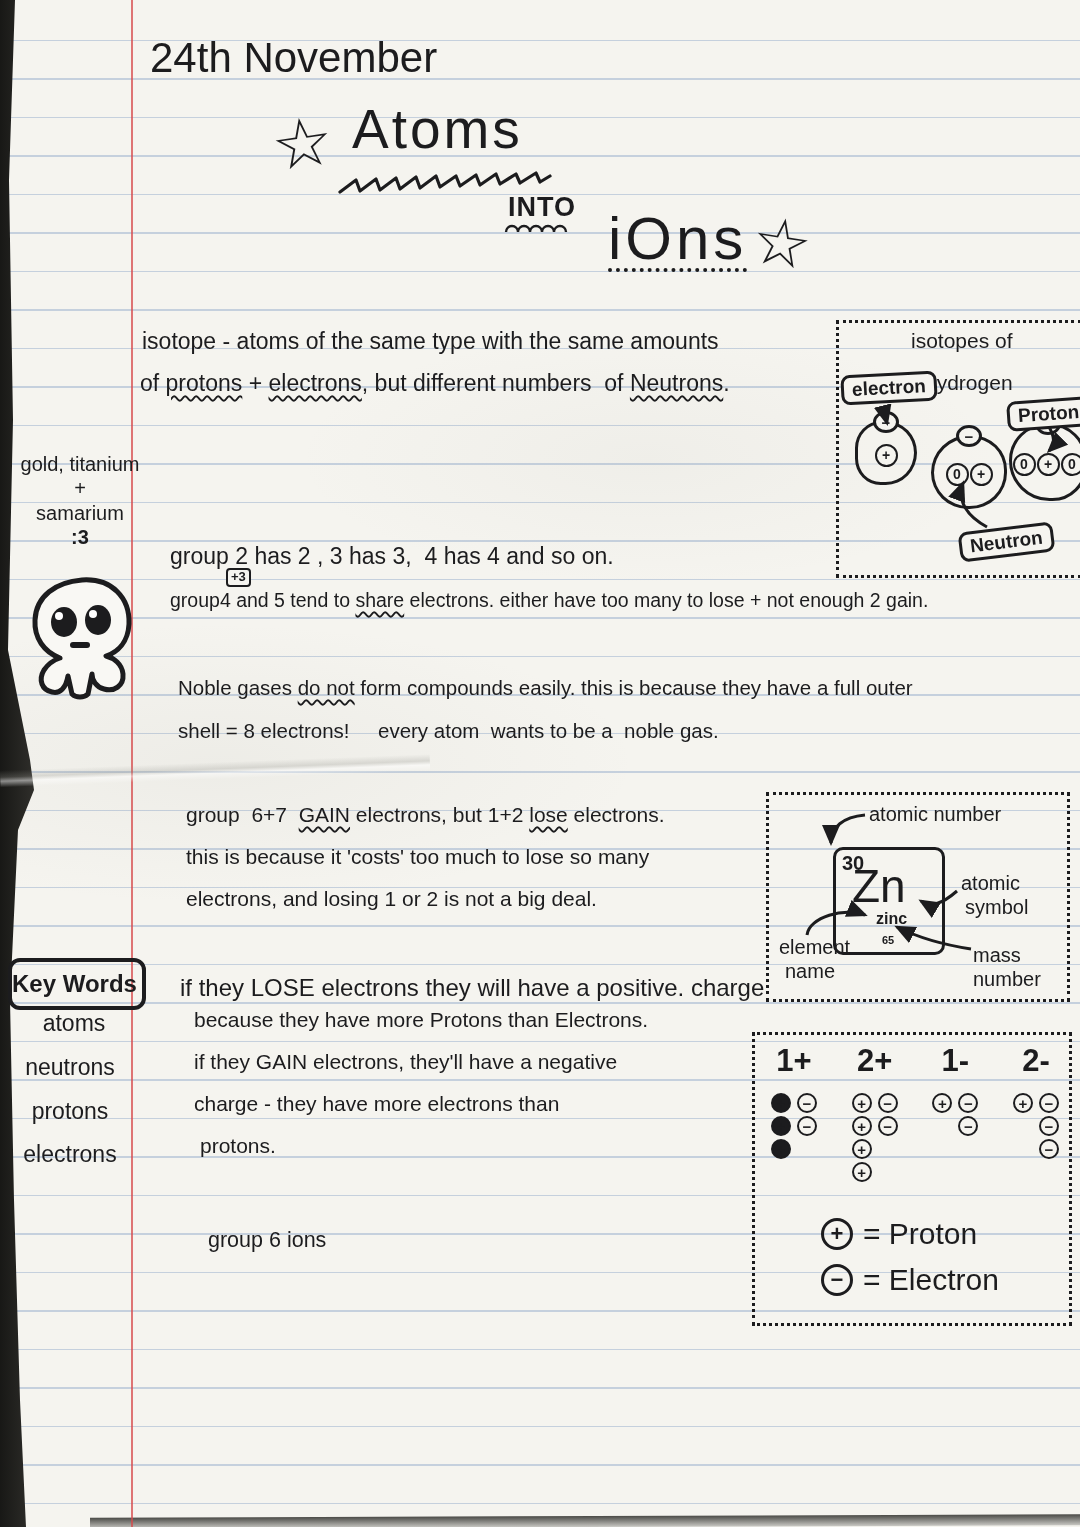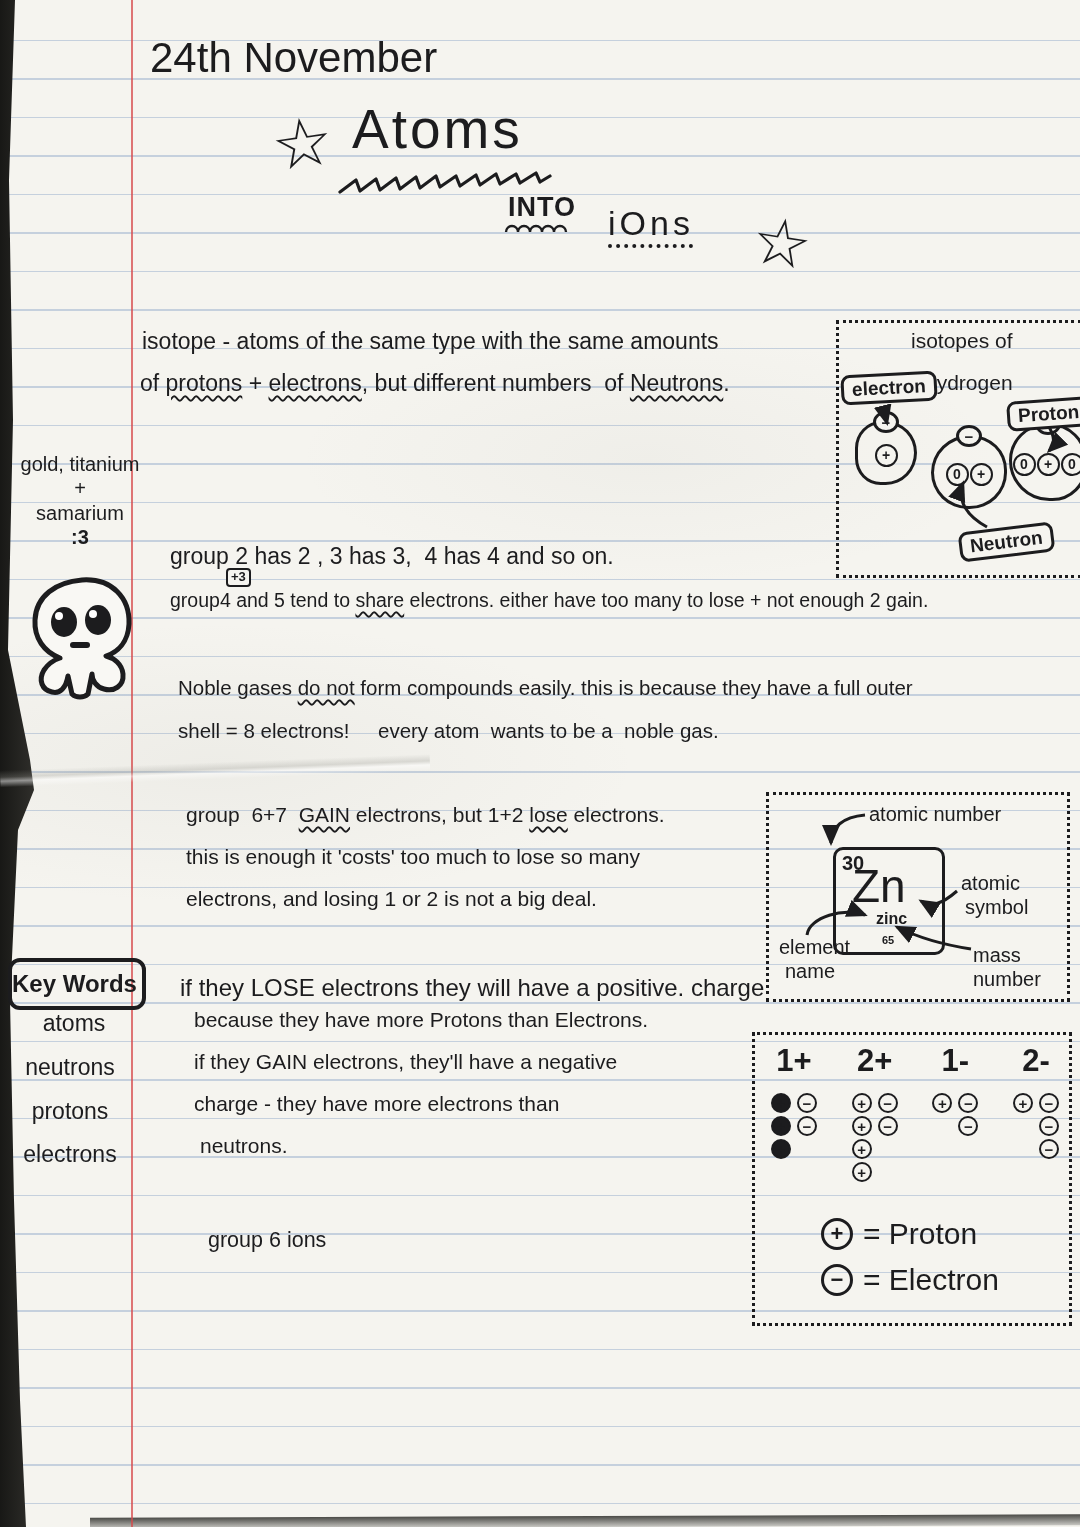--- a/index.html
+++ b/index.html
@@ -63,21 +63,21 @@
   <div class="hw" style="left:150px;top:34px;font-size:42px;">24th November</div>
   <div class="hw star" style="left:272px;top:104px;font-size:68px;transform:rotate(-8deg);">☆</div>
   <div class="hw" style="left:352px;top:98px;font-size:55px;letter-spacing:3px;">Atoms</div>
   <svg style="left:338px;top:172px;" width="215" height="26">
     <polyline points="2,20 18,8 22,19 38,7 42,18 58,6 62,17 78,5 82,16 98,4 102,15 118,4 122,14 138,3 142,13 158,2 162,12 178,2 182,11 198,1 202,10 212,4" fill="none" stroke="#1c1c1e" stroke-width="3.2" stroke-linecap="round" stroke-linejoin="round"></polyline>
   </svg>
   <div class="hw" style="left:508px;top:192px;font-size:27px;font-weight:bold;letter-spacing:1px;">INTO</div>
   <svg style="left:504px;top:222px;" width="70" height="16">
     <path d="M2,10 a6,6 0 1 1 12,0 a6,6 0 1 1 12,0 a6,6 0 1 1 12,0 a6,6 0 1 1 12,0 a6,6 0 1 1 12,0" fill="none" stroke="#1c1c1e" stroke-width="2.4"></path>
   </svg>
-  <div class="hw" style="left:608px;top:204px;font-size:34px;letter-spacing:4px;text-decoration:underline dotted 4px;text-underline-offset:9px;">iOns</div>
+  <div class="hw" style="left:608px;top:204px;font-size:60px;letter-spacing:4px;text-decoration:underline dotted 4px;text-underline-offset:9px;">iOns</div>
   <div class="hw star" style="left:752px;top:206px;font-size:66px;transform:rotate(9deg);">☆</div>
 
   <div class="hw" style="left:140px;top:370px;font-size:23px;"><span>of </span><span class="wavy">protons</span><span> + </span><span class="wavy">electrons</span><span>, but different numbers  of </span><span class="wavy">Neutrons</span><span>.</span></div>
   <div class="hw" style="left:142px;top:328px;font-size:23px;">isotope - atoms of the same type with the same amounts</div>
 
   <div class="hw" style="left:4px;top:452px;width:152px;text-align:center;font-size:20px;line-height:1.22;white-space:pre-line;"><span>gold, titanium</span><br><span>+</span><br><span>samarium</span><br><span style="font-weight:bold">:3</span></div>
   <svg style="left:26px;top:576px;" width="112" height="122" viewBox="0 0 112 122">
     <path d="M56,4 C86,2 104,22 103,48 C102,66 92,76 80,80 C88,82 96,88 97,98 C98,110 88,116 78,113 C70,111 66,104 66,98 L62,118 C58,122 50,122 46,118 L42,100 C40,112 34,118 26,116 C16,114 12,104 18,94 C22,88 28,84 34,82 C18,76 8,62 9,44 C10,20 30,6 56,4 Z" fill="#f9f8f4" stroke="#1c1c1e" stroke-width="5" stroke-linejoin="round"></path>
     <ellipse cx="38" cy="46" rx="13" ry="15" fill="#1c1c1e"></ellipse>
     <ellipse cx="72" cy="44" rx="13" ry="15" fill="#1c1c1e"></ellipse>
@@ -86,21 +86,21 @@
     <rect x="44" y="66" width="20" height="6" rx="3" fill="#1c1c1e"></rect>
   </svg>
 
   <div class="hw" style="left:170px;top:543px;font-size:23px;">group 2 has 2 , 3 has 3,  4 has 4 and so on.</div>
   <div class="hw" style="left:170px;top:589px;font-size:19.5px;"><span>group</span><span class="insert-box">+3</span><span>4 and 5 tend to </span><span class="wavy">share</span><span> electrons. either have too many to lose + not enough 2 gain.</span></div>
 
   <div class="hw" style="left:178px;top:676px;font-size:20.5px;"><span>Noble gases </span><span class="wavy">do not</span><span> form compounds easily. this is because they have a full outer</span></div>
   <div class="hw" style="left:178px;top:719px;font-size:20.5px;">shell = 8 electrons!     every atom  wants to be a  noble gas.</div>
 
   <div class="hw" style="left:186px;top:803px;font-size:21px;"><span>group  6+7  </span><span class="wavy">GAIN</span><span> electrons, but 1+2 </span><span class="wavy">lose</span><span> electrons.</span></div>
-  <div class="hw" style="left:186px;top:845px;font-size:21px;">this is enough it 'costs' too much to lose so many</div>
+  <div class="hw" style="left:186px;top:845px;font-size:21px;">this is because it 'costs' too much to lose so many</div>
   <div class="hw" style="left:186px;top:887px;font-size:21px;">electrons, and losing 1 or 2 is not a big deal.</div>
 
   <div class="dotted-box" style="left:836px;top:320px;width:242px;height:252px;border-right:none;">
     <div class="hw" style="left:72px;top:6px;font-size:21px;">isotopes of</div>
     <div class="hw" style="left:86px;top:48px;font-size:21px;">hydrogen</div>
     <div class="tag" style="left:2px;top:50px;transform:rotate(-3deg);">electron</div>
     <div class="tag" style="left:168px;top:76px;transform:rotate(-4deg);">Proton</div>
     <div class="tag" style="left:120px;top:204px;transform:rotate(-7deg);">Neutron</div>
     <div class="atom a1">
         <div class="atom-electron">−</div>
@@ -164,21 +164,21 @@
     </div>
   <div class="kw-item hw" style="left:4px;top:1010px;">atoms</div>
   <div class="kw-item hw" style="left:0px;top:1054px;">neutrons</div>
   <div class="kw-item hw" style="left:0px;top:1098px;">protons</div>
   <div class="kw-item hw" style="left:0px;top:1141px;">electrons</div>
 
   <div class="hw" style="left:180px;top:966px;font-size:24px;margin-top:8px;">if they LOSE electrons they will have a positive. charge</div>
   <div class="hw" style="left:194px;top:1008px;font-size:21px;">because they have more Protons than Electrons.</div>
   <div class="hw" style="left:194px;top:1050px;font-size:21px;">if they GAIN electrons, they'll have a negative</div>
   <div class="hw" style="left:194px;top:1092px;font-size:21px;">charge - they have more electrons than</div>
-  <div class="hw" style="left:200px;top:1134px;font-size:21px;">neutrons.</div>
+  <div class="hw" style="left:200px;top:1134px;font-size:21px;">protons.</div>
 
   <div class="hw" style="left:208px;top:1228px;font-size:21.5px;">group 6 ions</div>
 
   <div class="dotted-box" style="left:752px;top:1032px;width:314px;height:288px;">
     <div class="ion-cols">
         <div class="ion-col">
           <div class="ion-label">1+</div>
           <div class="ion-grid">
             <div class="ion-stack">
               <div class="particle proton filled">+</div>

